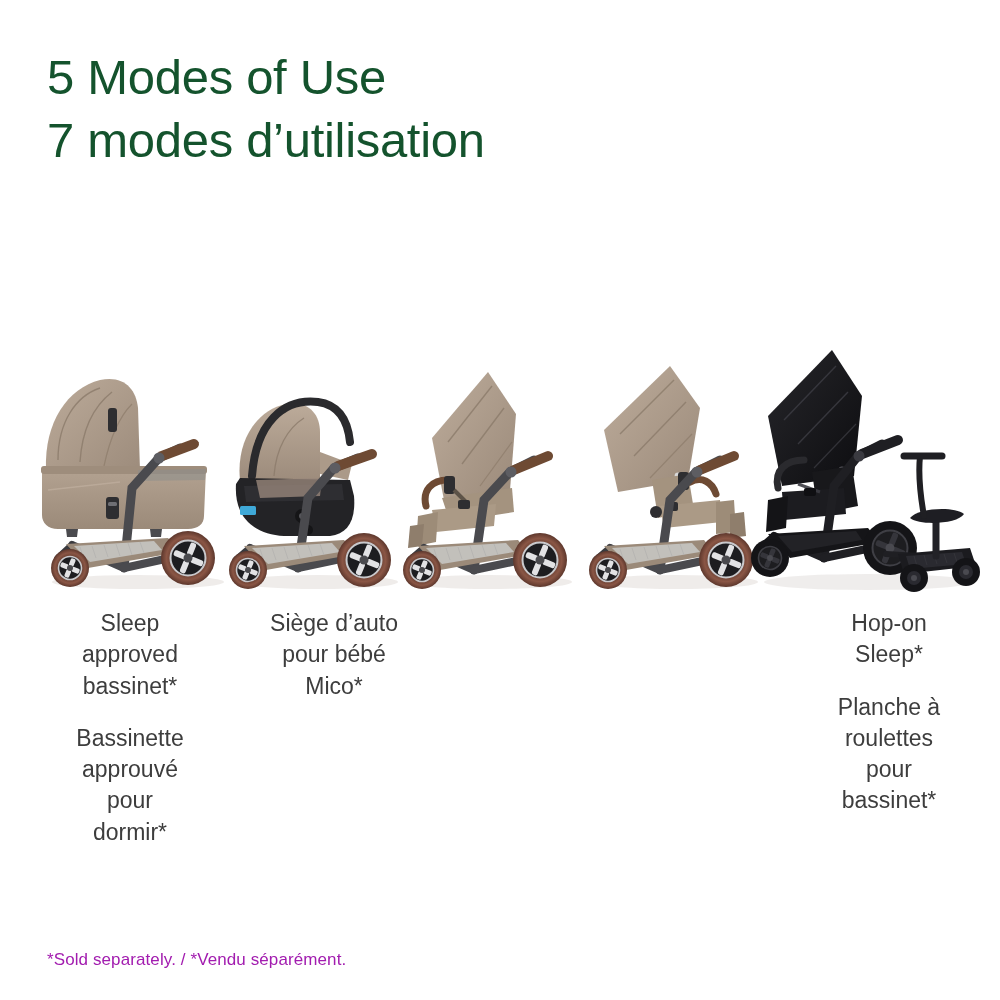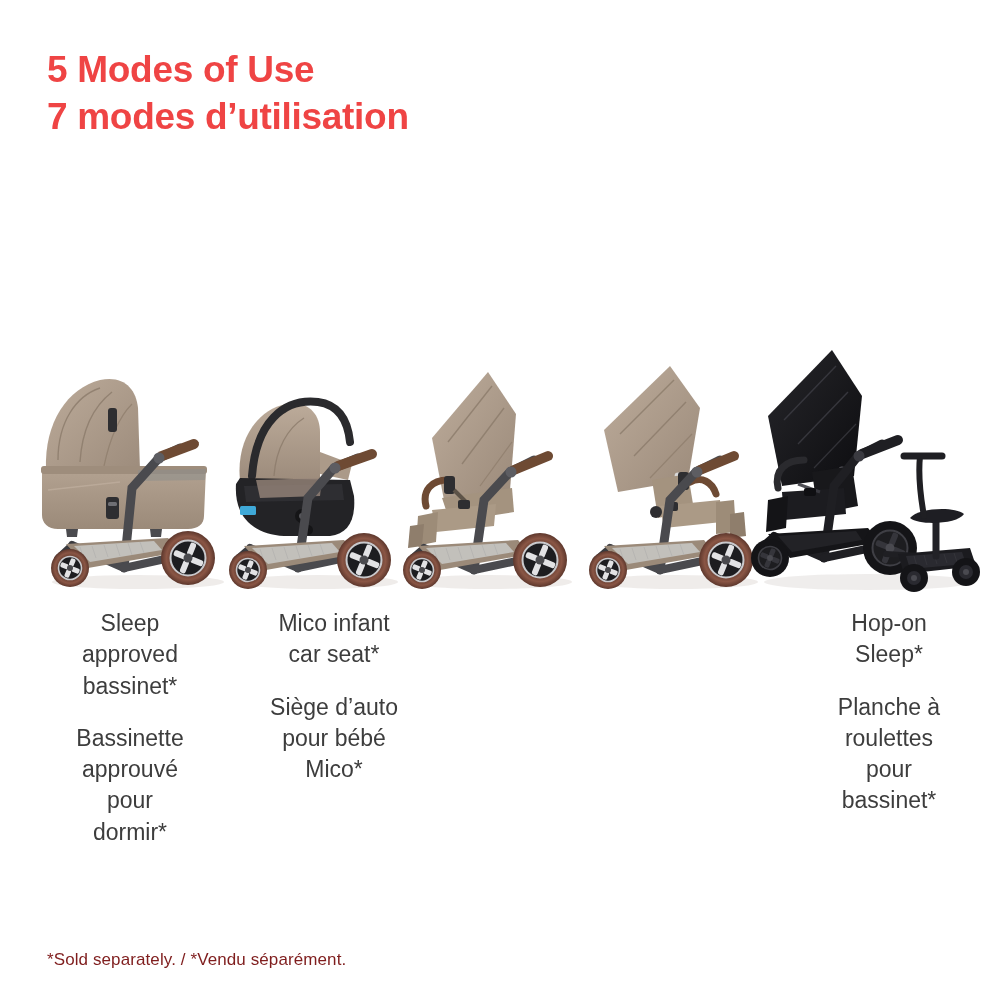--- a/index.html
+++ b/index.html
@@ -19,25 +19,25 @@
   }
 
   
   .heading {
     position: absolute;
     left: 47px;
     top: 46px;
     width: 700px;
   }
   .heading-line {
-    font-size: 37px;
-    font-weight: 700;
+    font-size: 49px;
+    font-weight: 400;
     line-height: 1.28;
     letter-spacing: -0.3px;
-    color: #ef4444;
+    color: #14532d;
     white-space: nowrap;
   }
 
   
   .products {
     position: absolute;
     left: 0;
     top: 300px;
     width: 1000px;
     height: 300px;
@@ -74,21 +74,21 @@
   .c5 { width: 190px; }
   .caption-block + .caption-block { margin-top: 21px; text-align: center; }
   .caption-block { white-space: pre-line; }
 
   
   .footnote {
     position: absolute;
     left: 47px;
     top: 950px;
     font-size: 17px;
-    color: #7f1d1d;
+    color: #a21caf;
     letter-spacing: 0.1px;
   }
 </style>
 </head>
 <body>
 
 <div class="heading">
   <div class="heading-line">5 Modes of Use</div>
   <div class="heading-line">7 modes d’utilisation</div>
 </div>
@@ -523,22 +523,20 @@
   <div class="caption-col c1">
     <div class="caption-block">Sleep
 approved
 bassinet*</div>
     <div class="caption-block">Bassinette
 approuvé
 pour
 dormir*</div>
   </div>
   <div class="caption-col c2">
-    <div class="caption-block">Mico infant
-car seat*</div>
     <div class="caption-block">Siège d’auto
 pour bébé
 Mico*</div>
   </div>
   <div class="caption-col c3">
     <div class="caption-block"></div>
     <div class="caption-block"></div>
   </div>
   <div class="caption-col c4">
     <div class="caption-block"></div>

